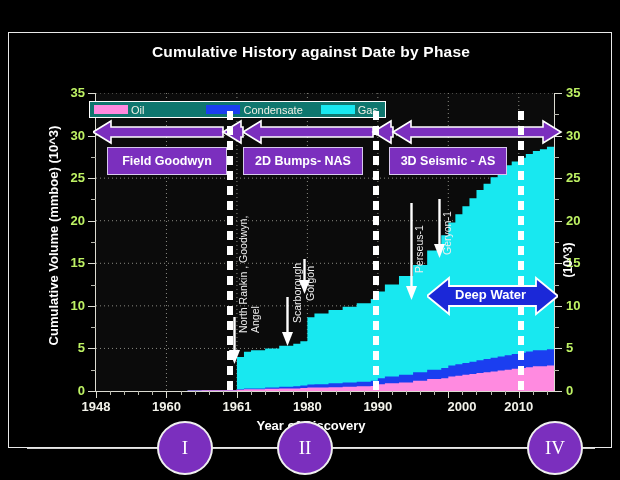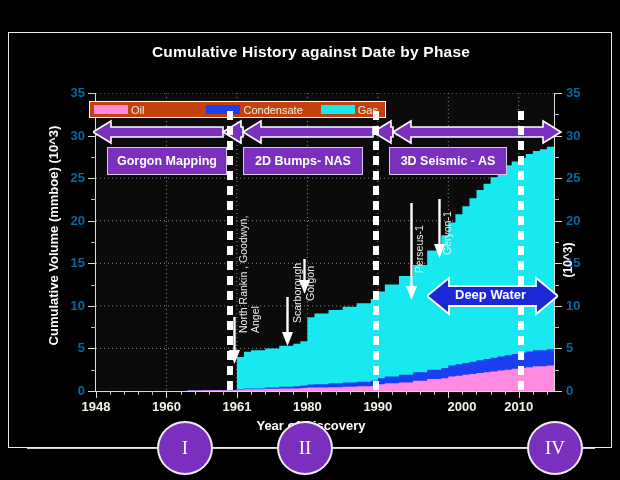--- a/index.html
+++ b/index.html
@@ -22,36 +22,36 @@
   #xaxis{left:86px;top:358px;width:460px;height:1px;}
 
   .tickL,.tickR{position:absolute;height:1px;background:#dcdcd2;}
   .tickL{left:79px;width:8px;}
   .tickR{left:545px;width:8px;}
   .tickLm{position:absolute;left:82px;width:5px;height:1px;background:#b9b9ae;}
   .tickRm{position:absolute;left:545px;width:5px;height:1px;background:#b9b9ae;}
   .tickX{position:absolute;top:358px;width:1px;height:7px;background:#dcdcd2;}
   .tickXm{position:absolute;top:358px;width:1px;height:4px;background:#b9b9ae;}
 
-  .ylabL,.ylabR{position:absolute;color:#0369a1;font-size:13px;font-weight:bold;}
+  .ylabL,.ylabR{position:absolute;color:#bef264;font-size:13px;font-weight:bold;}
   .ylabL{width:30px;text-align:right;left:46px;}
   .ylabR{left:557px;text-align:left;width:30px;}
   .xlab{position:absolute;top:366px;color:#f2f2ea;font-size:13px;font-weight:bold;
         width:60px;text-align:center;}
 
   #ytitle{position:absolute;left:-86px;top:195px;width:260px;text-align:center;color:#fff;
           font-size:13px;font-weight:bold;transform:rotate(-90deg);}
   #ytitleR{position:absolute;left:519px;top:220px;width:80px;text-align:center;color:#fff;
            font-size:12px;font-weight:bold;transform:rotate(-90deg);}
   #xtitle{position:absolute;left:172px;top:385px;width:260px;text-align:center;color:#fff;
           font-size:13px;font-weight:bold;}
 
   
   #legend{position:absolute;left:80px;top:68px;width:295px;height:15px;
-          border:1px solid #fff;background:#c2410c;display:flex;align-items:center;}
+          border:1px solid #fff;background:#0f766e;display:flex;align-items:center;}
   .lgitem{display:flex;align-items:center;margin-left:4px;}
   .swatch{width:34px;height:9px;display:inline-block;}
   .lgtxt{color:#f0f0e6;font-size:11px;margin-left:3px;}
   .pbandsvg{position:absolute;left:0;top:0;}
 
   
   .pbox{position:absolute;top:114px;height:28px;background:#7b2fbe;border:1px solid #d8c8ee;
         display:flex;align-items:center;justify-content:center;color:#fff;
         font-size:12.5px;font-weight:bold;box-sizing:border-box;}
 
@@ -222,21 +222,21 @@
     </div>
 
     <svg class="pbandsvg" style="left:84px;top:86px" width="470" height="26">
       <polygon points="0,13 18,2 18,8 130,8 130,18 18,18 18,24" fill="#7b2fbe" stroke="#ffffff" stroke-width="1.6"></polygon>
       <polygon points="150,13 168,2 168,8 280,8 280,18 168,18 168,24" fill="#7b2fbe" stroke="#ffffff" stroke-width="1.6"></polygon>
       <polygon points="130,13 148,2 148,8 150,8 150,18 148,18 148,24" fill="#7b2fbe" stroke="#ffffff" stroke-width="1.6"></polygon>
       <polygon points="280,13 298,2 298,8 300,8 300,18 298,18 298,24" fill="#7b2fbe" stroke="#ffffff" stroke-width="1.6"></polygon>
       <polygon points="300,13 318,2 318,8 450,8 450,2 468,13 450,24 450,18 318,18 318,24" fill="#7b2fbe" stroke="#ffffff" stroke-width="1.6"></polygon>
     </svg>
 
-    <div class="pbox" style="left:98px;width:120px">Gorgon Mapping</div>
+    <div class="pbox" style="left:98px;width:120px">Field Goodwyn</div>
     <div class="pbox" style="left:234px;width:120px">2D Bumps- NAS</div>
     <div class="pbox" style="left:380px;width:118px">3D Seismic - AS</div>
 
     <div class="pdash" style="left:218px;top:78px;height:282px"></div>
     <div class="pdash" style="left:364px;top:78px;height:282px"></div>
     <div class="pdash" style="left:509px;top:78px;height:282px"></div>
 
     <div class="ann" style="left:228px;top:300px">North Rankin , Goodwyn,</div>
     <div class="ann" style="left:240px;top:300px">Angel</div>
     <div class="ann" style="left:282px;top:290px">Scarborough</div>

